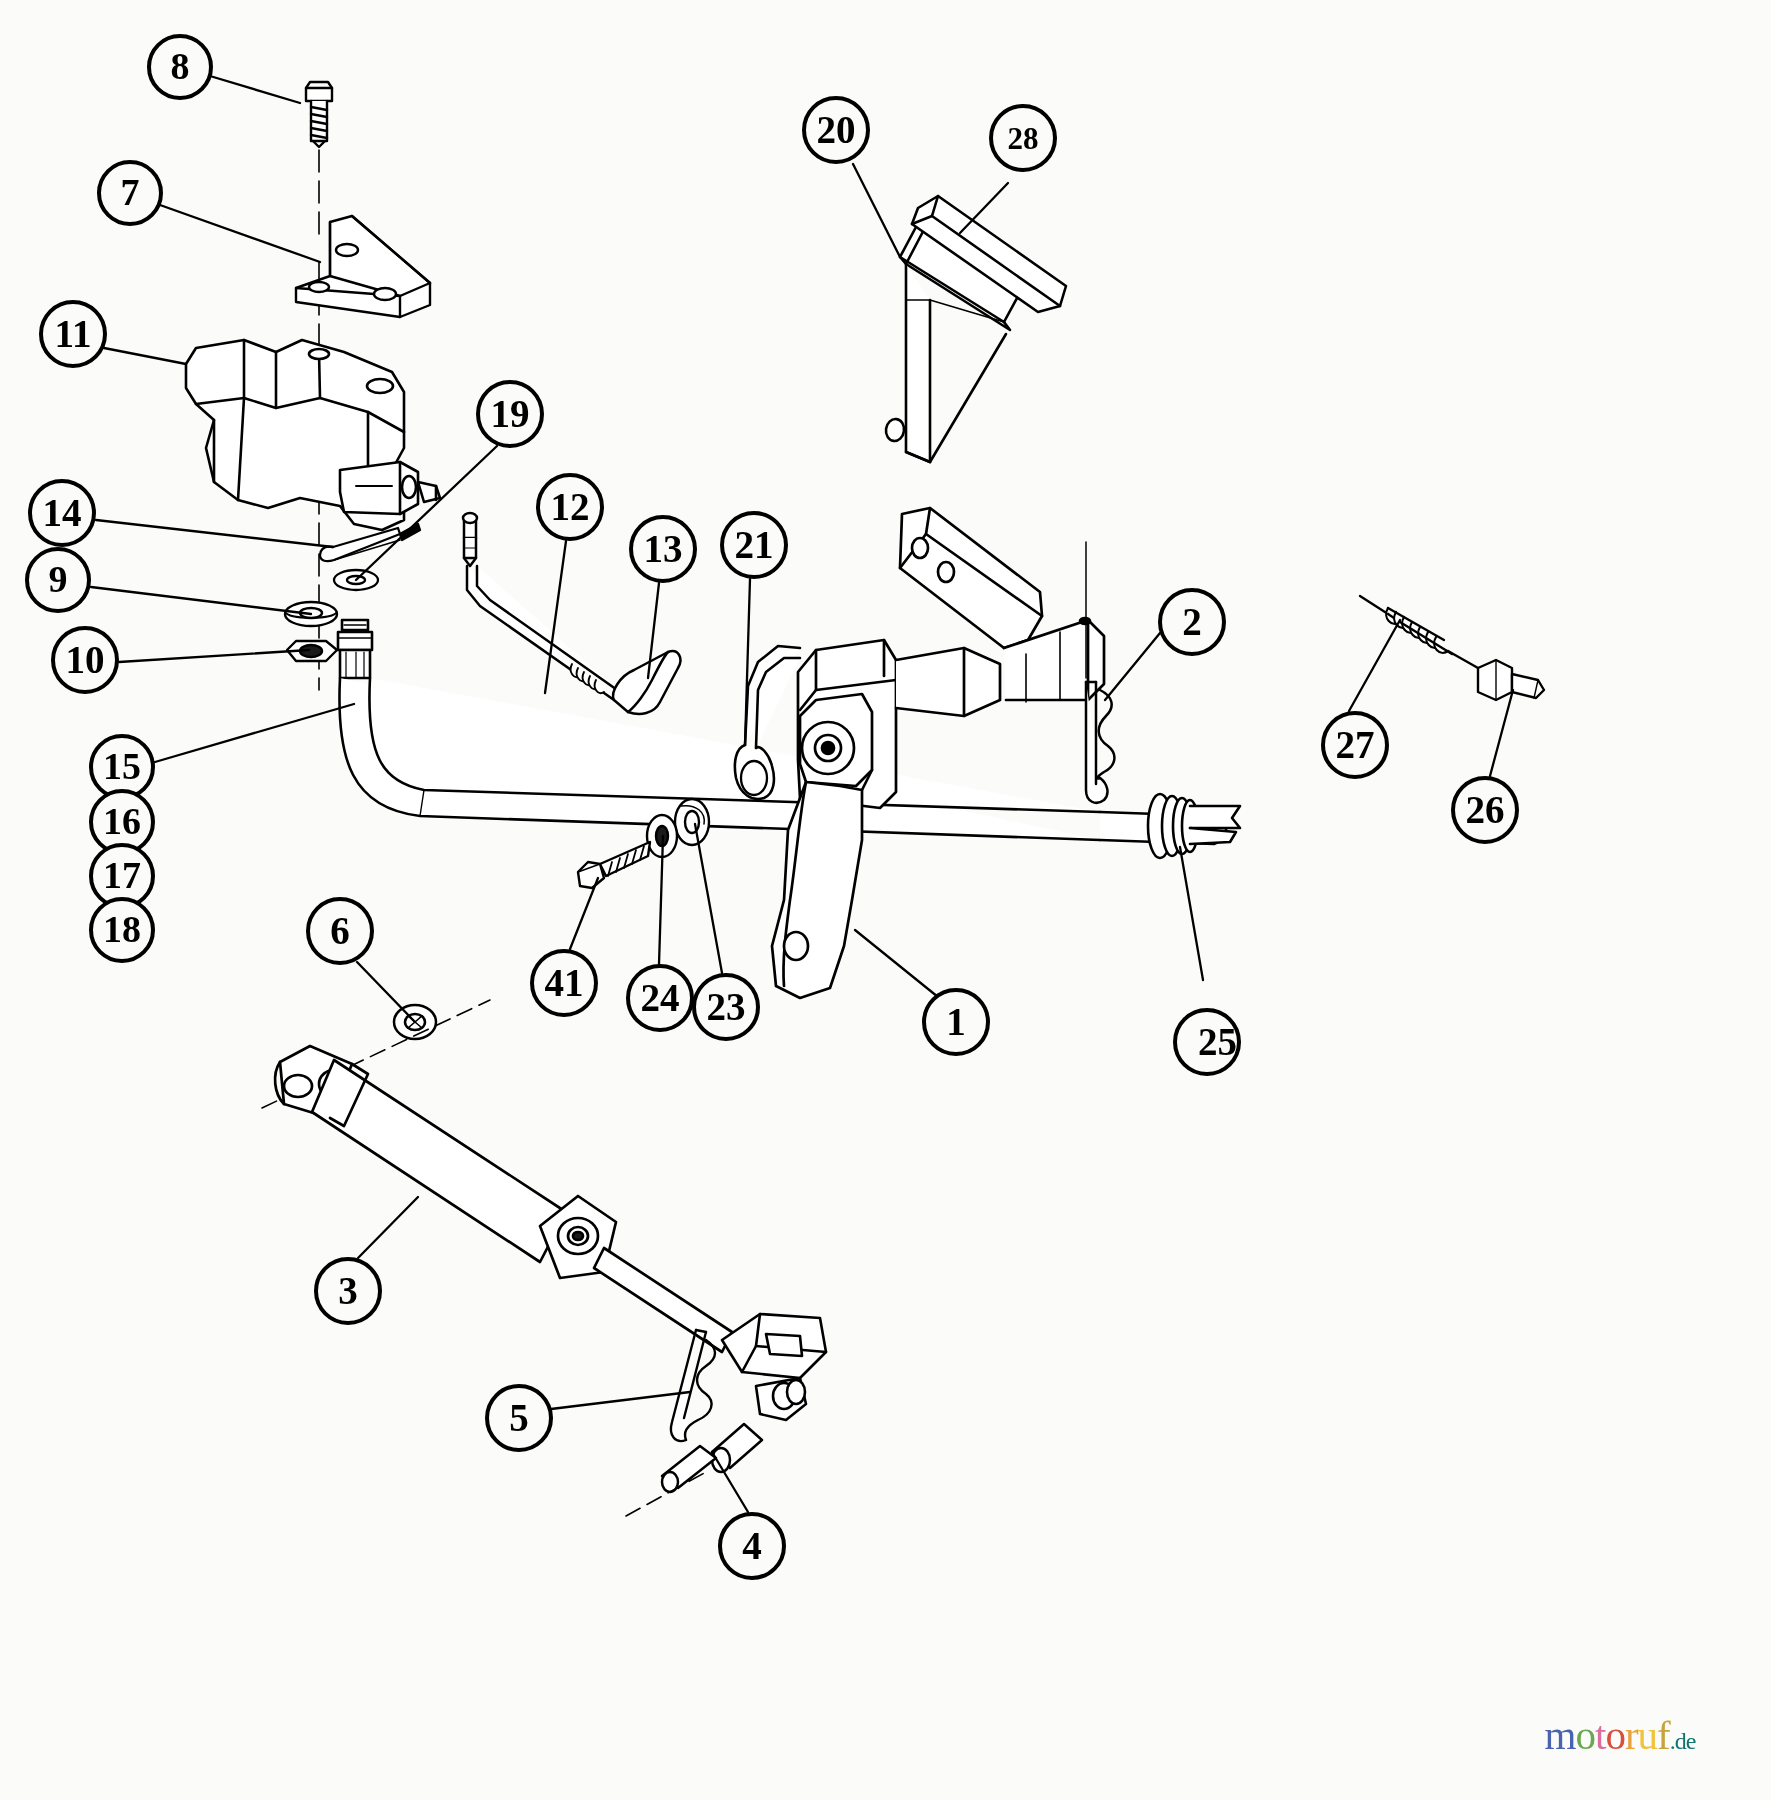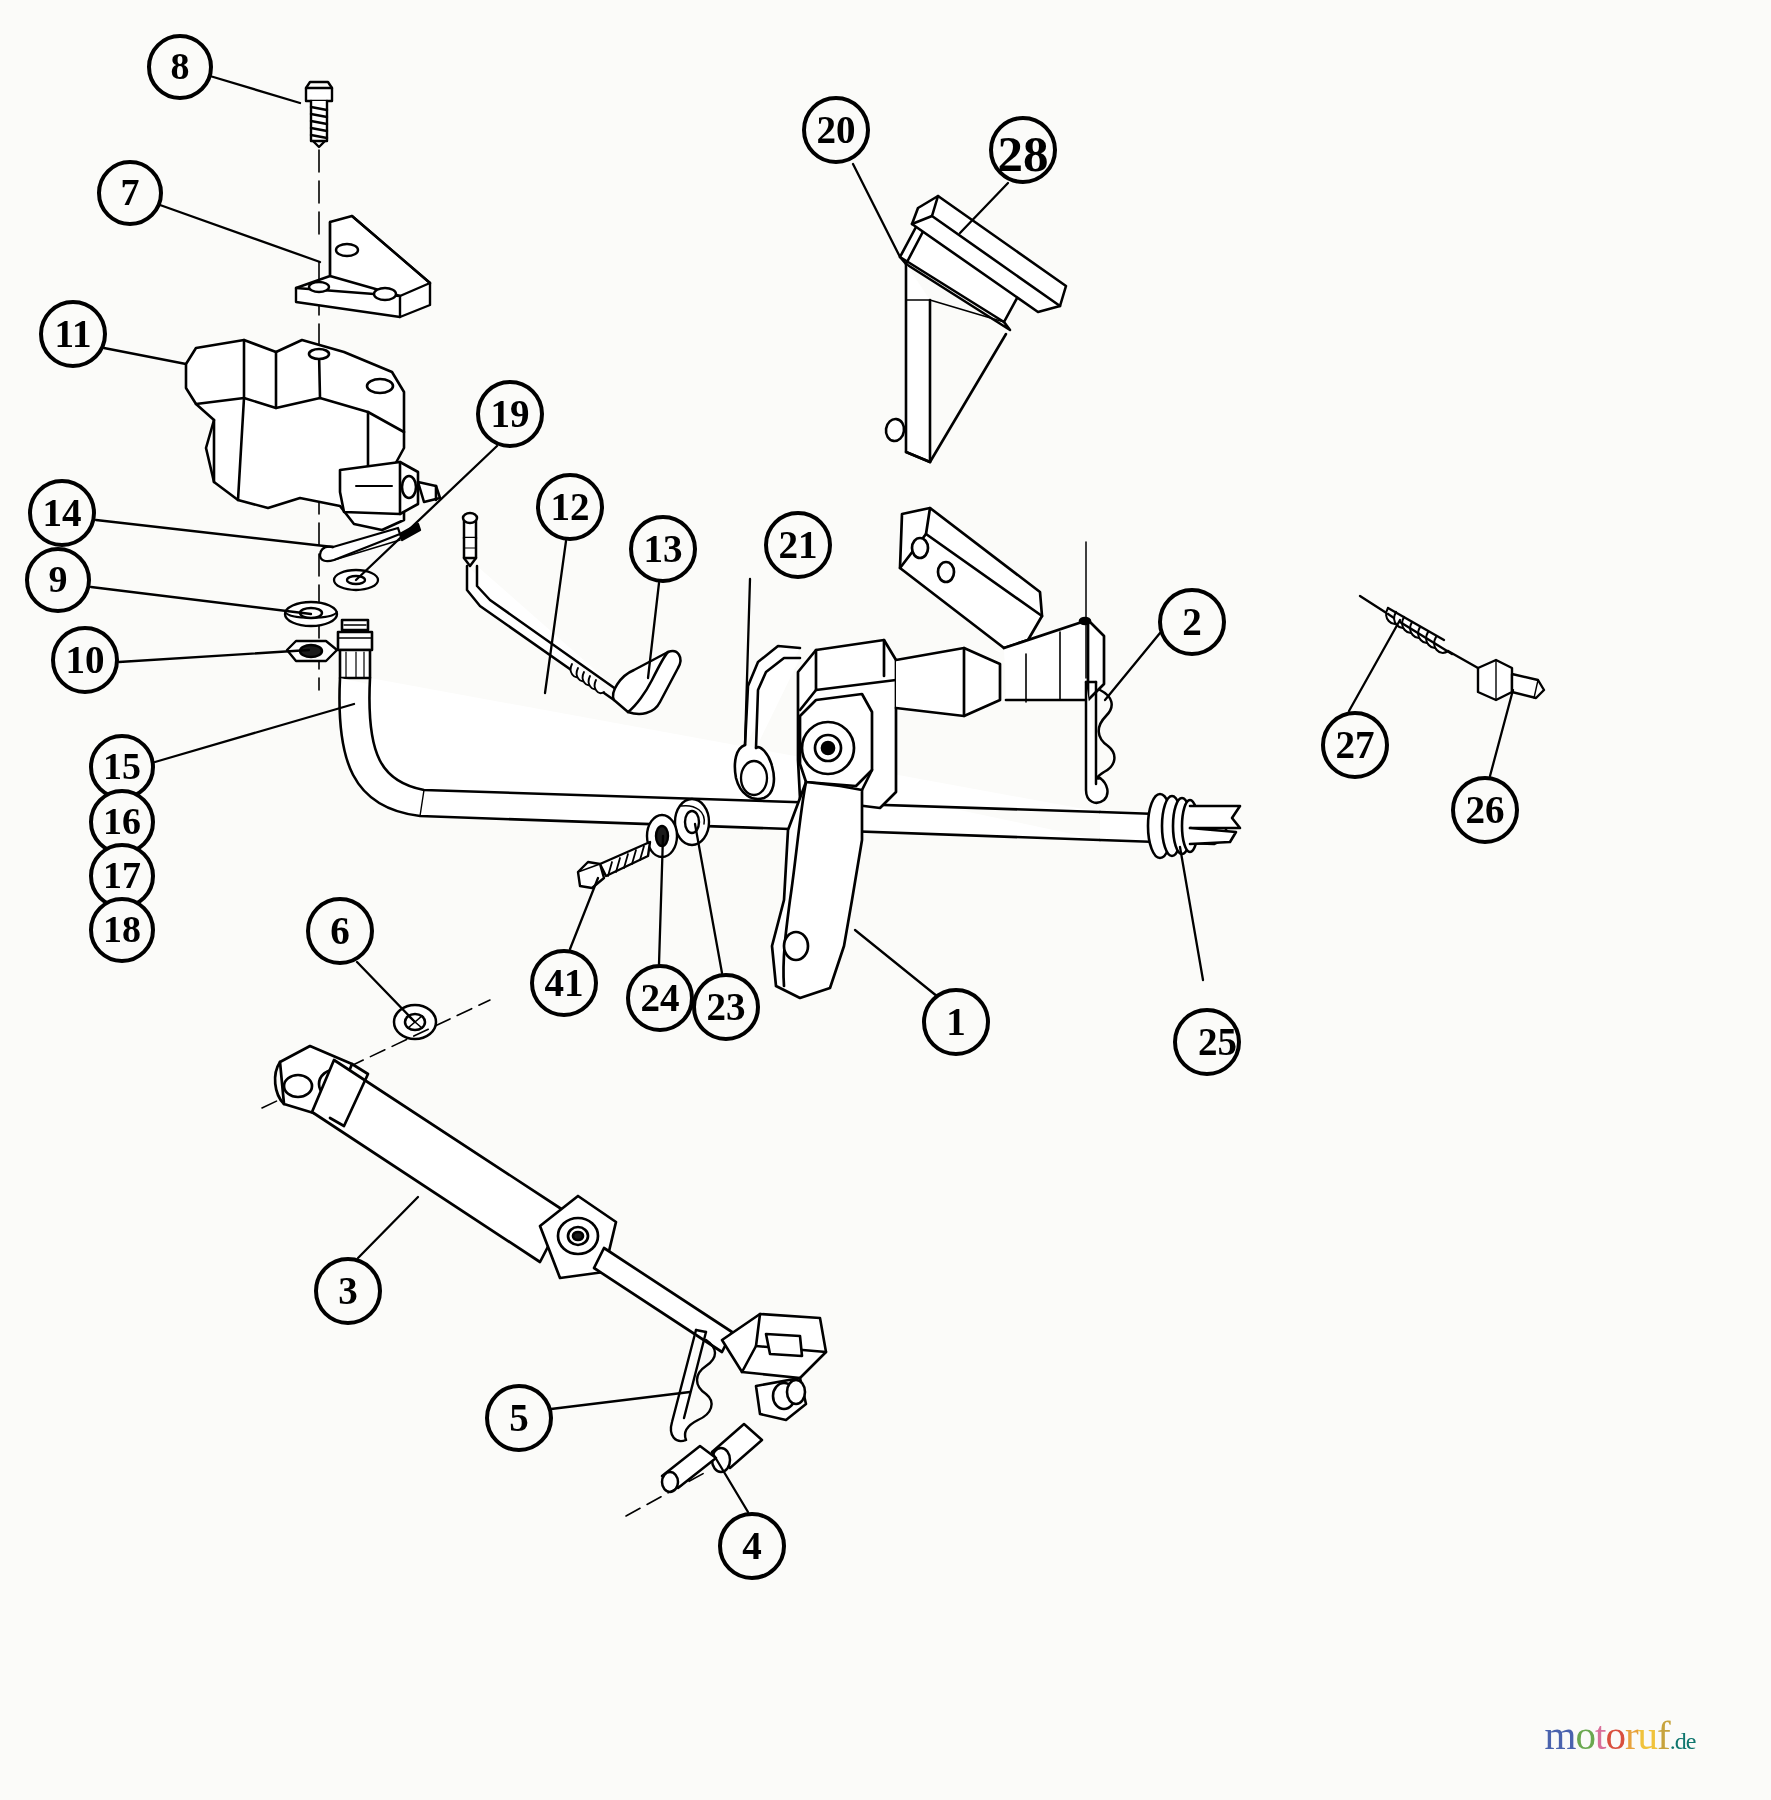--- a/index.html
+++ b/index.html
@@ -376,27 +376,27 @@
       </div>
       <div class="callout" style="left: 476px; top: 380px; width: 68px; height: 68px; font-size: 39.1px;">
         <span>19</span>
       </div>
       <div class="callout" style="left: 536px; top: 473px; width: 68px; height: 68px; font-size: 39.1px;">
         <span>12</span>
       </div>
       <div class="callout" style="left: 629px; top: 515px; width: 68px; height: 68px; font-size: 39.1px;">
         <span>13</span>
       </div>
-      <div class="callout" style="left: 764px; top: 511px; width: 68px; height: 68px; font-size: 39.1px;">
+      <div class="callout" style="left: 720px; top: 511px; width: 68px; height: 68px; font-size: 39.1px;">
         <span>21</span>
       </div>
       <div class="callout" style="left: 802px; top: 96px; width: 68px; height: 68px; font-size: 39.1px;">
         <span>20</span>
       </div>
-      <div class="callout" style="left: 989px; top: 116px; width: 68px; height: 68px; font-size: 51px; align-items: flex-end;">
+      <div class="callout" style="left: 989px; top: 104px; width: 68px; height: 68px; font-size: 31px;">
         <span>28</span>
       </div>
       <div class="callout" style="left: 1158px; top: 588px; width: 68px; height: 68px; font-size: 39.1px;">
         <span>2</span>
       </div>
       <div class="callout" style="left: 1321px; top: 711px; width: 68px; height: 68px; font-size: 39.1px;">
         <span>27</span>
       </div>
       <div class="callout" style="left: 1451px; top: 776px; width: 68px; height: 68px; font-size: 39.1px;">
         <span>26</span>

